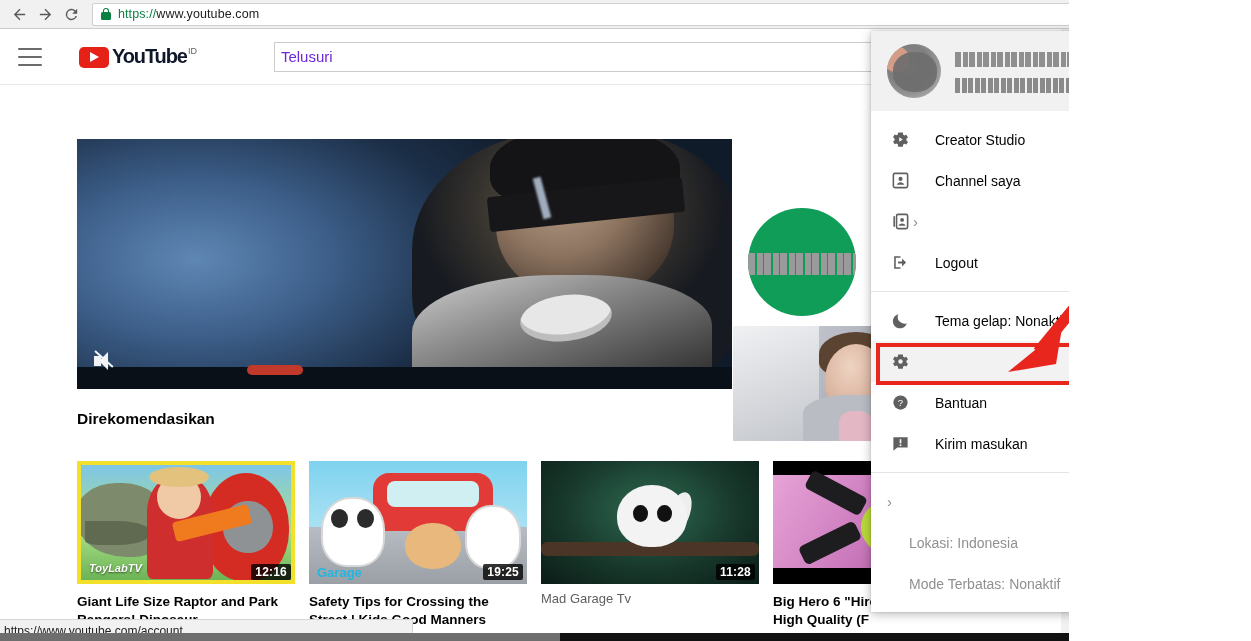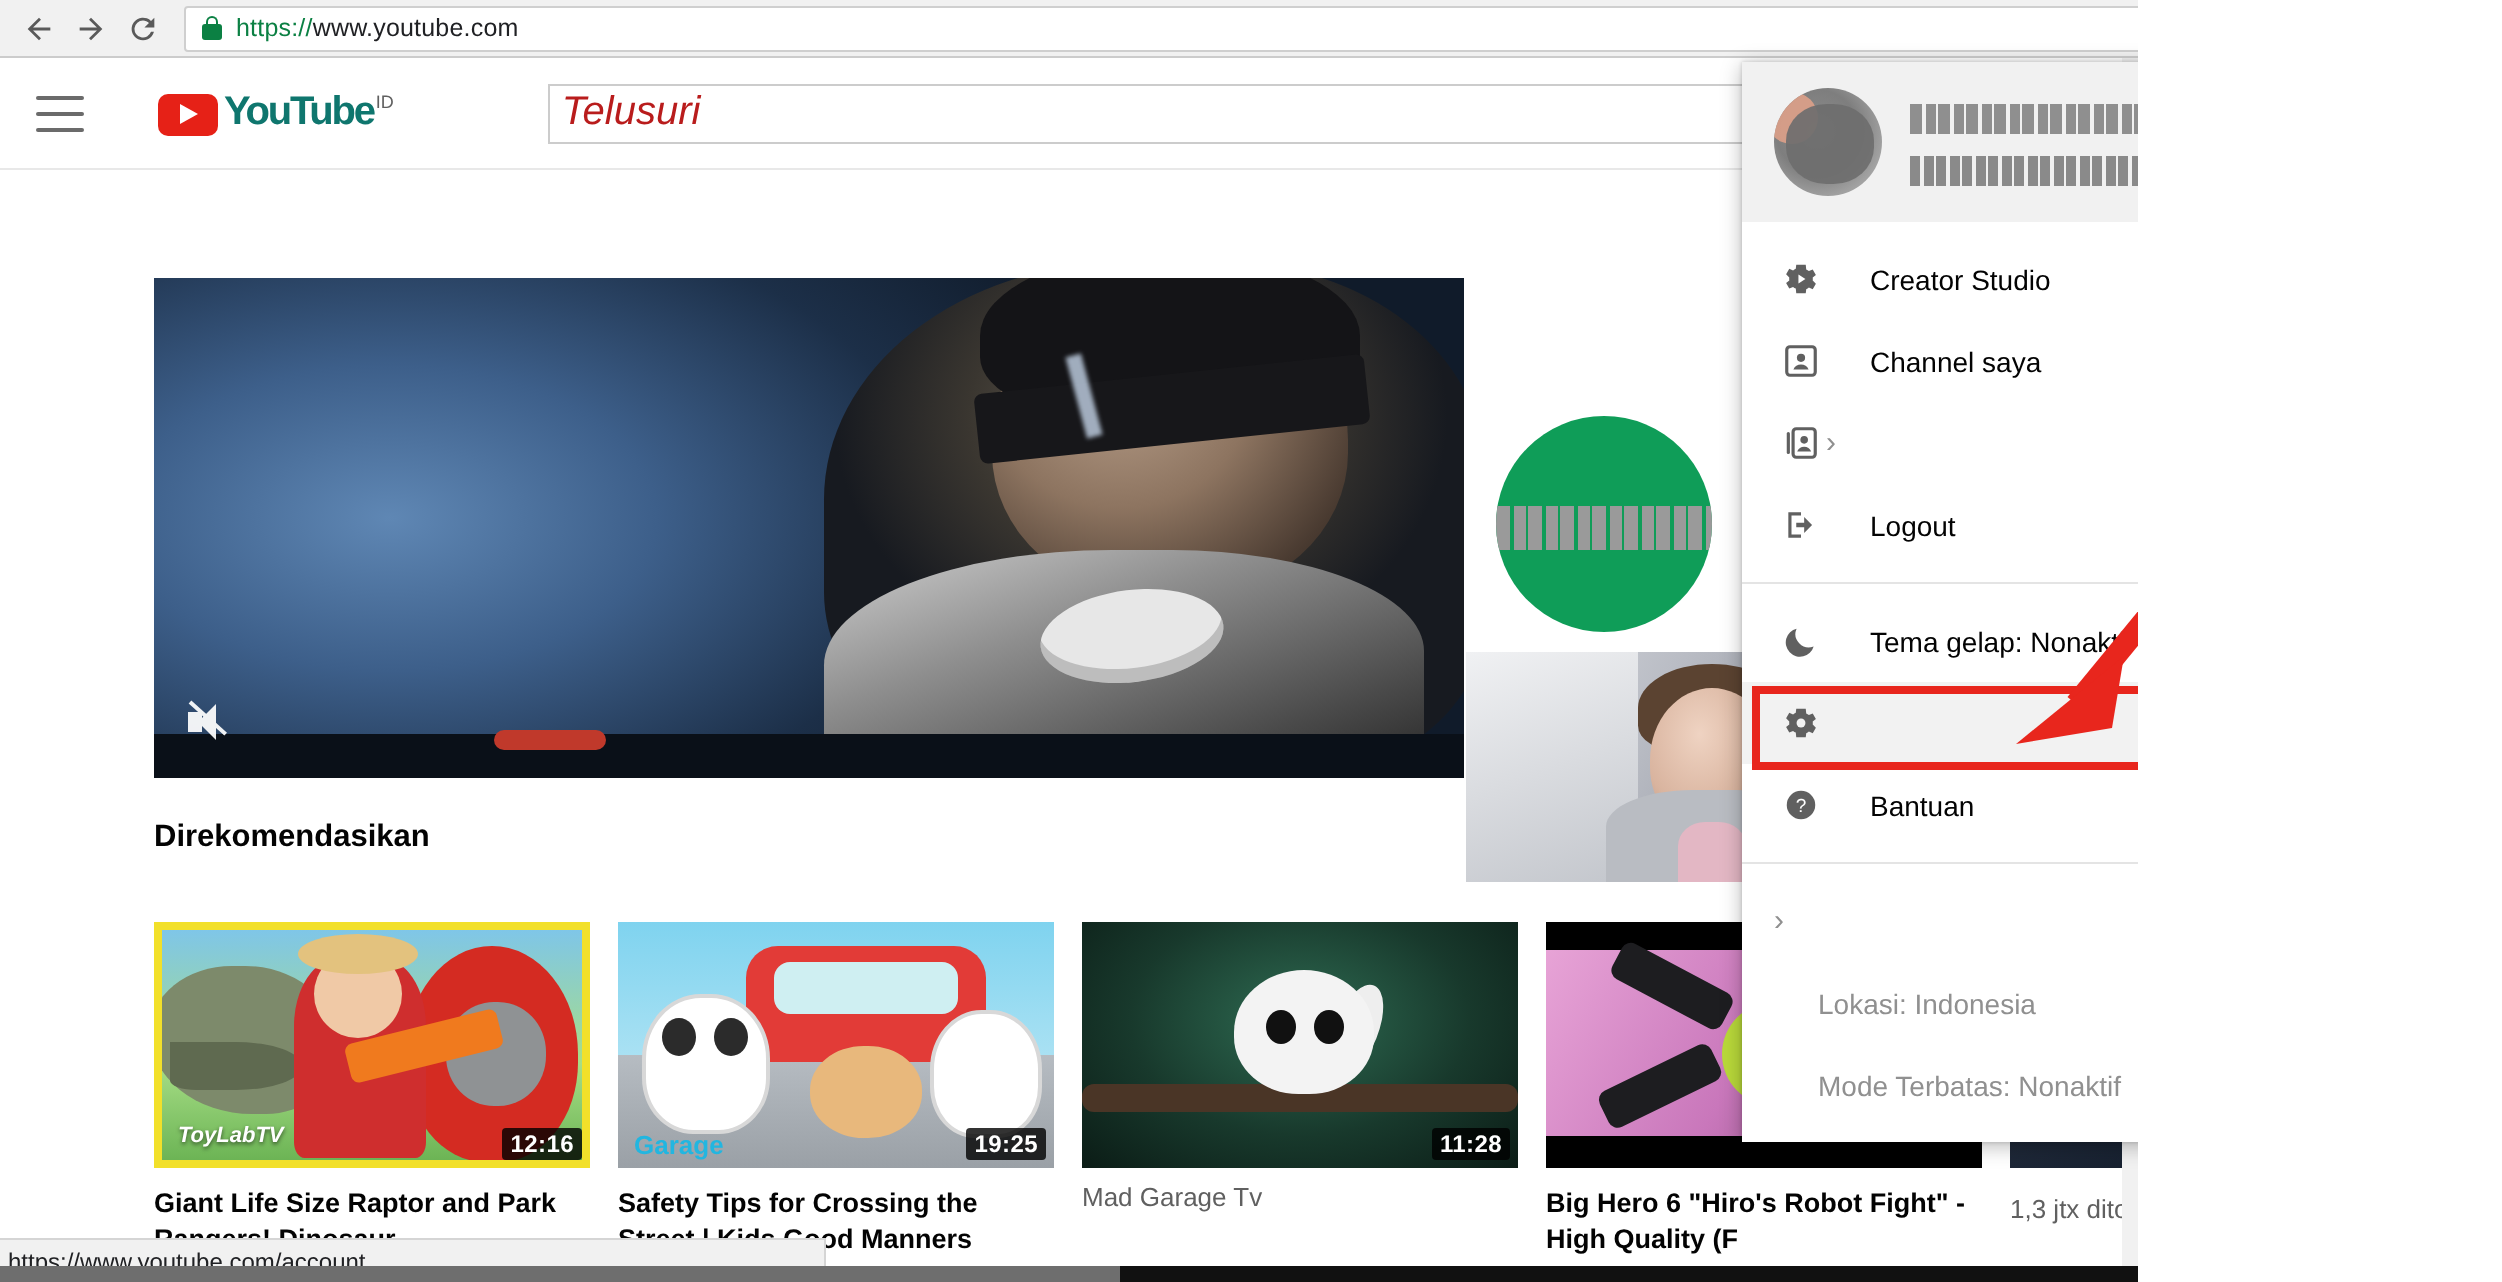--- a/index.html
+++ b/index.html
@@ -48,28 +48,28 @@
   .masthead {
     position: absolute; left: 0; top: 0; width: 1243px; height: 56px;
     background: #fff; border-bottom: 1px solid #e8e8e8;
     display: flex; align-items: center;
   }
   .burger { width: 24px; height: 18px; margin-left: 18px; display: flex; flex-direction: column; justify-content: space-between; }
   .burger span { display: block; height: 2px; background: #6b6b6b; border-radius: 1px; }
   .yt-logo { display: flex; align-items: flex-start; margin-left: 37px; }
   .yt-play { width: 30px; height: 21px; background: #e62117; border-radius: 5px; position: relative; margin-top: 2px; }
   .yt-play::after { content: ""; position: absolute; left: 11px; top: 5px; border-left: 9px solid #fff; border-top: 5.5px solid transparent; border-bottom: 5.5px solid transparent; }
-  .yt-word { font-size: 20px; font-weight: bold; color: #0f766e; letter-spacing: -1.1px; margin-left: 3px; line-height: 22px; font-family: "Liberation Sans", sans-serif; }
+  .yt-word { font-size: 20px; font-weight: bold; color: #0f172a; letter-spacing: -1.1px; margin-left: 3px; line-height: 22px; font-family: "Liberation Sans", sans-serif; }
   .yt-cc { font-size: 9px; color: #606060; margin-left: 1px; margin-top: 1px; }
   .search-wrap { margin-left: 77px; display: flex; }
   .search-box {
     width: 602px; height: 30px; border: 1px solid #ccc; background: #fff;
     display: flex; align-items: center; padding: 0 6px;
   }
-  .search-box .ph { font-size: 20px; color: #b91c1c; font-style: italic; }
+  .search-box .ph { font-size: 15px; color: #6d28d9; }
   .search-btn {
     width: 62px; height: 30px; border: 1px solid #d3d3d3; border-left: none;
     background: #f8f8f8; display: flex; align-items: center; justify-content: center;
   }
   .mag { width: 13px; height: 13px; border: 2px solid #606060; border-radius: 50%; position: relative; }
   .mag::after { content: ""; position: absolute; right: -5px; bottom: -3px; width: 6px; height: 2px; background: #606060; transform: rotate(45deg); }
   .top-avatar {
     position: absolute; right: 14px; top: 12px; width: 32px; height: 32px; border-radius: 50%;
     background: radial-gradient(circle at 38% 40%, #8b8b8b 0%, #7d7d7d 42%, #9a9a9a 70%, #b0b0b0 100%);
     overflow: hidden;
@@ -474,20 +474,30 @@
       </div>
       <div class="m-item">
         <span class="ico">
           <svg width="19" height="19" viewBox="0 0 24 24">
               <circle cx="12" cy="12" r="9" fill="#606060"></circle>
               <text x="12" y="16.4" font-size="12" font-family="Liberation Sans, sans-serif" fill="#fff" text-anchor="middle">?</text>
             </svg>
         </span>
         <span class="lbl">Bantuan</span>
       </div>
+      <div class="m-item">
+        <span class="ico">
+          <svg width="19" height="19" viewBox="0 0 24 24">
+              <path d="M3 4h18v13H8l-5 4z" fill="#606060"></path>
+              <rect x="11" y="6.6" width="2" height="5.2" fill="#fff"></rect>
+              <rect x="11" y="13.2" width="2" height="2" fill="#fff"></rect>
+            </svg>
+        </span>
+        <span class="lbl">Kirim masukan</span>
+      </div>
     </div>
 
     <div class="m-sec">
       <div class="m-item muted">
         <span class="chev">›</span>
       </div>
       <div class="m-item muted">
         <span class="lbl">Lokasi: Indonesia</span>
         <span class="chev">›</span>
       </div>

